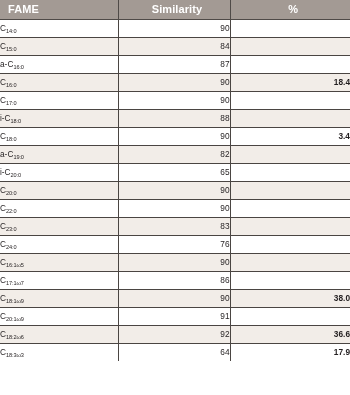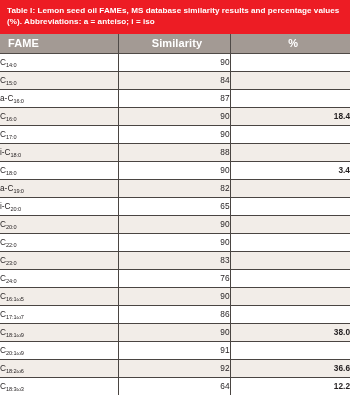--- a/index.html
+++ b/index.html
@@ -92,21 +92,20 @@
     position: relative;
     top: 1.6px;
     letter-spacing: -0.1px;
   }
 </style>
 </head>
 <body>
 
 <div id="table-figure">
 
-  <div id="caption-banner">Table I: Lemon seed oil FAMEs, MS database similarity results and percentage values (%). Abbreviations: a = anteiso; i = iso</div>
 
   <table class="data-table">
     <colgroup>
       <col class="c-fame">
       <col class="c-sim">
       <col class="c-pct">
     </colgroup>
     <thead>
       <tr>
         <th>FAME</th>
@@ -201,18 +200,18 @@
           <td class="num-cell"></td>
         </tr>
         <tr class="even">
           <td class="fame-cell"><span class="fame-name">C<sub>18:2ω6</sub></span></td>
           <td class="num-cell">92</td>
           <td class="num-cell">36.6</td>
         </tr>
         <tr class="odd">
           <td class="fame-cell"><span class="fame-name">C<sub>18:3ω3</sub></span></td>
           <td class="num-cell">64</td>
-          <td class="num-cell">12.2</td>
+          <td class="num-cell">17.9</td>
         </tr>
       </tbody>
   </table>
 
 </div>
 
 </body></html>

